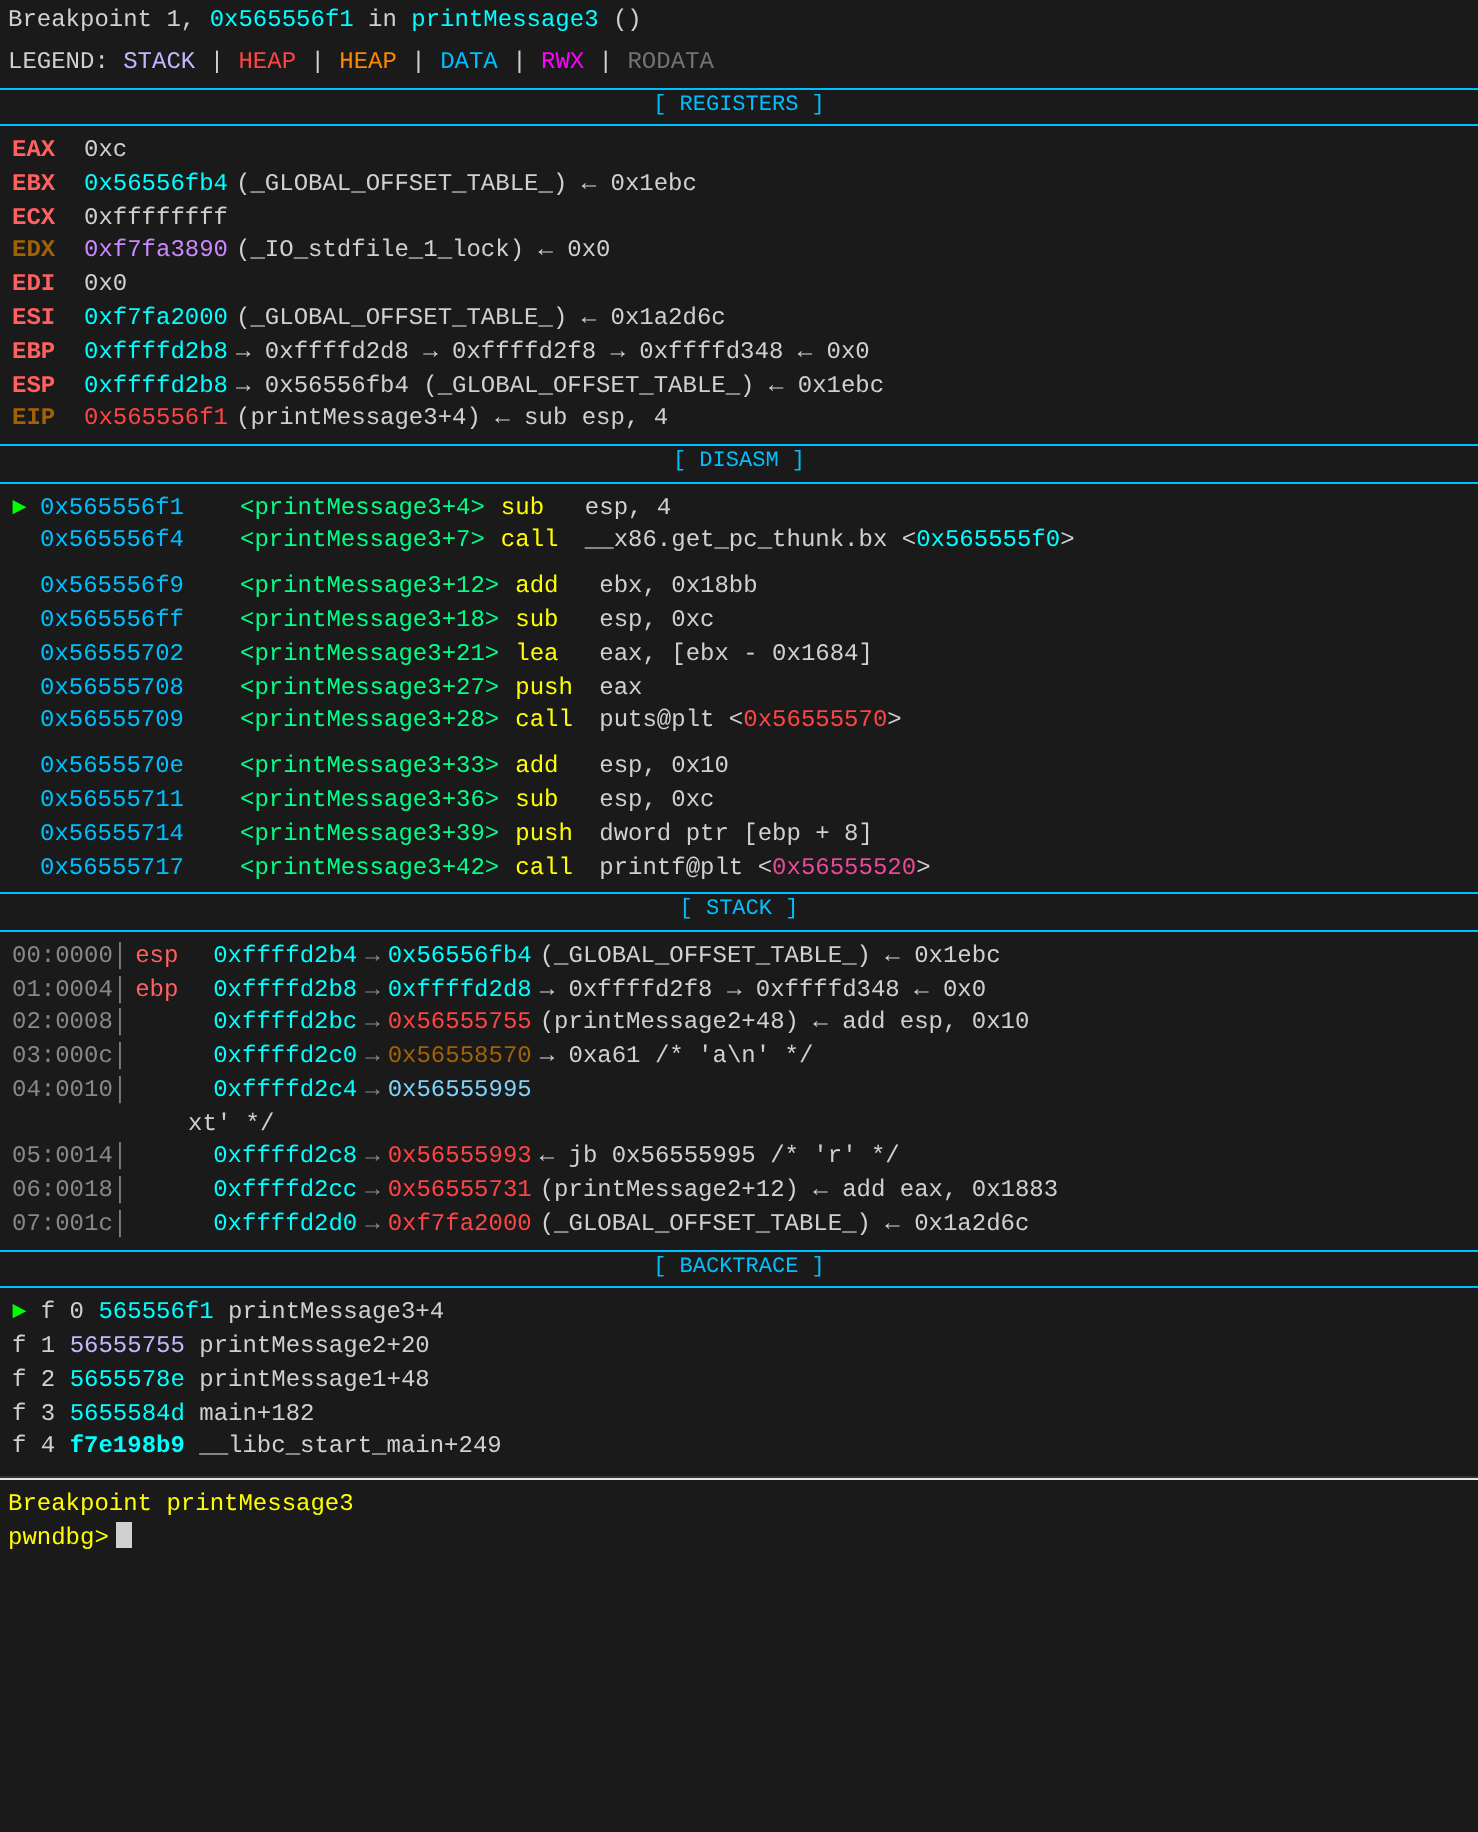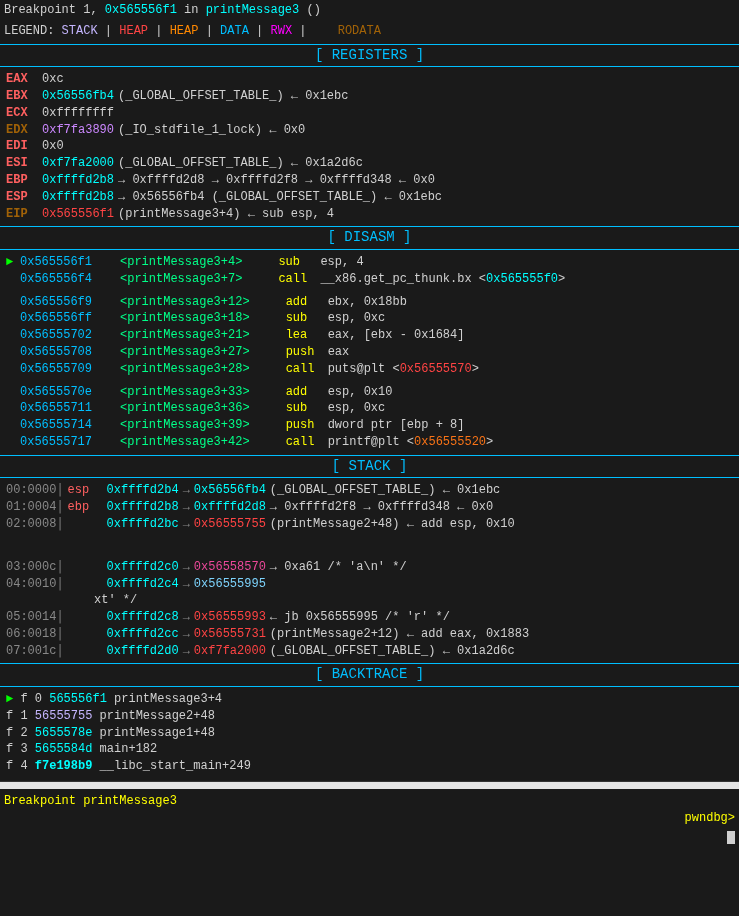--- a/index.html
+++ b/index.html
@@ -13,21 +13,21 @@
       min-height: 916px;
       overflow-x: hidden;
     }
     .section-header {
       color: #00bfff;
       text-align: center;
       border-top: 1px solid #00bfff;
       border-bottom: 1px solid #00bfff;
       padding: 1px 0;
       margin: 2px 0;
-      font-size: 14px;
+      font-size: 11px;
     }
     .top-info {
       padding: 2px 4px;
       background: #1a1a1a;
     }
     .registers-section {
       padding: 2px 4px;
       background: #1a1a1a;
     }
     .reg-line {
@@ -50,21 +50,21 @@
       align-items: baseline;
       padding: 0 2px;
       gap: 0;
     }
     .disasm-row.current {
       color: #00ff00;
     }
     .arrow-indicator { color: #00ff00; min-width: 14px; }
     .addr { color: #00bfff; min-width: 100px; }
     .func-ref { color: #00ff88; }
-    .mnemonic { color: #ffff00; min-width: 50px; padding-left: 8px; margin-left: 28px; }
+    .mnemonic { color: #ffff00; min-width: 50px; padding-left: 8px; }
     .operands { color: #d0d0d0; }
     .stack-section {
       padding: 2px 4px;
     }
     .stack-row {
       display: flex;
       align-items: baseline;
       padding: 0 2px;
       gap: 4px;
     }
@@ -75,44 +75,43 @@
       padding: 2px 4px;
     }
     .bt-row {
       padding: 0 2px;
       color: #d0d0d0;
     }
     .bt-arrow { color: #00ff00; }
     .bottom-section {
       padding: 4px 4px 0 4px;
       background: #1a1a1a;
-      border-top: 7px solid #e5e5e5;
+      border-top: 1px solid #e5e5e5;
     }
     .breakpoint-text { color: #ffff00; }
     .prompt-line {
       display: flex;
-      align-items: flex-end;
+      align-items: flex-start;
       gap: 4px;
-      flex-direction: column;
     }
     .prompt { color: #ffff00; }
     .cursor-block {
       display: inline-block;
       width: 8px;
       height: 13px;
       background: #d0d0d0;
       vertical-align: middle;
     }
     .legend-line { padding: 2px 4px; }
     .leg-stack { color: #c4b5fd; }
     .leg-heap { color: #ff4444; }
     .leg-code { color: #ff8800; }
     .leg-data { color: #00bfff; }
     .leg-rwx { color: #ff00ff; }
-    .leg-rodata { color: #a16207; margin-left: 24px; }
+    .leg-rodata { color: #737373; }
   </style>
 </head>
 <body>
 
 <div class="top-info">
   <span>Breakpoint 1, </span><span style="color:#00ffff;">0x565556f1</span><span> in </span><span style="color:#00ffff;">printMessage3</span><span> ()</span>
 </div>
 
 <div class="legend-line">
   <span>LEGEND: </span><span class="leg-stack">STACK</span><span> | </span><span class="leg-heap">HEAP</span><span> | </span><span class="leg-code">HEAP</span><span> | </span><span class="leg-data">DATA</span><span> | </span><span class="leg-rwx">RWX</span><span> | </span><span class="leg-rodata">RODATA</span>
@@ -258,21 +257,21 @@
       <span class="func-ref">&lt;printMessage3+39&gt;</span>
       <span class="mnemonic" style="color:#ffff00;">   push</span>
       <span class="operands">      dword ptr [ebp + 8]</span>
   </div>
 
   <div class="disasm-row">
     <span class="arrow-indicator">  </span>
       <span class="addr">0x56555717</span>
       <span class="func-ref">&lt;printMessage3+42&gt;</span>
       <span class="mnemonic" style="color:#ffff00;">   call</span>
-      <span class="operands">      printf@plt &lt;<span style="color:#f97316;">0x56555520</span>&gt;</span>
+      <span class="operands">      printf@plt &lt;<span style="color:#ec4899;">0x56555520</span>&gt;</span>
   </div>
 </div>
 
 <div class="section-header">[ STACK ]</div>
 
 <div class="stack-section">
 
   <div class="stack-row">
     <span class="stack-addr">00:0000│</span>
       <span class="stack-reg">esp </span>
@@ -298,21 +297,21 @@
       <span class="stack-arrow"> → </span>
       <span style="color:#ff4444;">0x56555755</span>
       <span class="val-white"> (printMessage2+48) ← add    esp, 0x10</span>
   </div>
 
   <div class="stack-row">
     <span class="stack-addr">03:000c│</span>
       <span style="min-width:35px;display:inline-block;"></span>
       <span class="val-cyan">0xffffd2c0</span>
       <span class="stack-arrow"> → </span>
-      <span style="color:#ec4899;margin-top:26px;">0x56558570</span>
+      <span style="color:#a16207;">0x56558570</span>
       <span class="val-white"> → 0xa61 /* 'a\n' */</span>
   </div>
 
   <div class="stack-row">
     <span class="stack-addr">04:0010│</span>
       <span style="min-width:35px;display:inline-block;"></span>
       <span class="val-cyan">0xffffd2c4</span>
       <span class="stack-arrow"> → </span>
       <span style="color:#7dd3fc;">0x56555995</span>
   </div>
@@ -349,21 +348,21 @@
   </div>
 </div>
 
 <div class="section-header">[ BACKTRACE ]</div>
 
 <div class="backtrace-section">
   <div class="bt-row">
     <span class="bt-arrow">► </span><span>f 0 </span><span style="color:#00ffff;">565556f1</span><span> printMessage3+4</span>
   </div>
   <div class="bt-row">
-    <span>  f 1 </span><span style="color:#c4b5fd;">56555755</span><span> printMessage2+48</span>
+    <span>  f 1 </span><span style="color:#c4b5fd;">56555755</span><span> printMessage2+20</span>
   </div>
   <div class="bt-row">
     <span>  f 2 </span><span style="color:#00ffff;">5655578e</span><span> printMessage1+48</span>
   </div>
   <div class="bt-row">
     <span>  f 3 </span><span style="color:#00ffff;">5655584d</span><span> main+182</span>
   </div>
   <div class="bt-row">
     <span>  f 4 </span><span style="color:#00ffff;font-weight:bold;">f7e198b9</span><span> __libc_start_main+249</span>
   </div>

